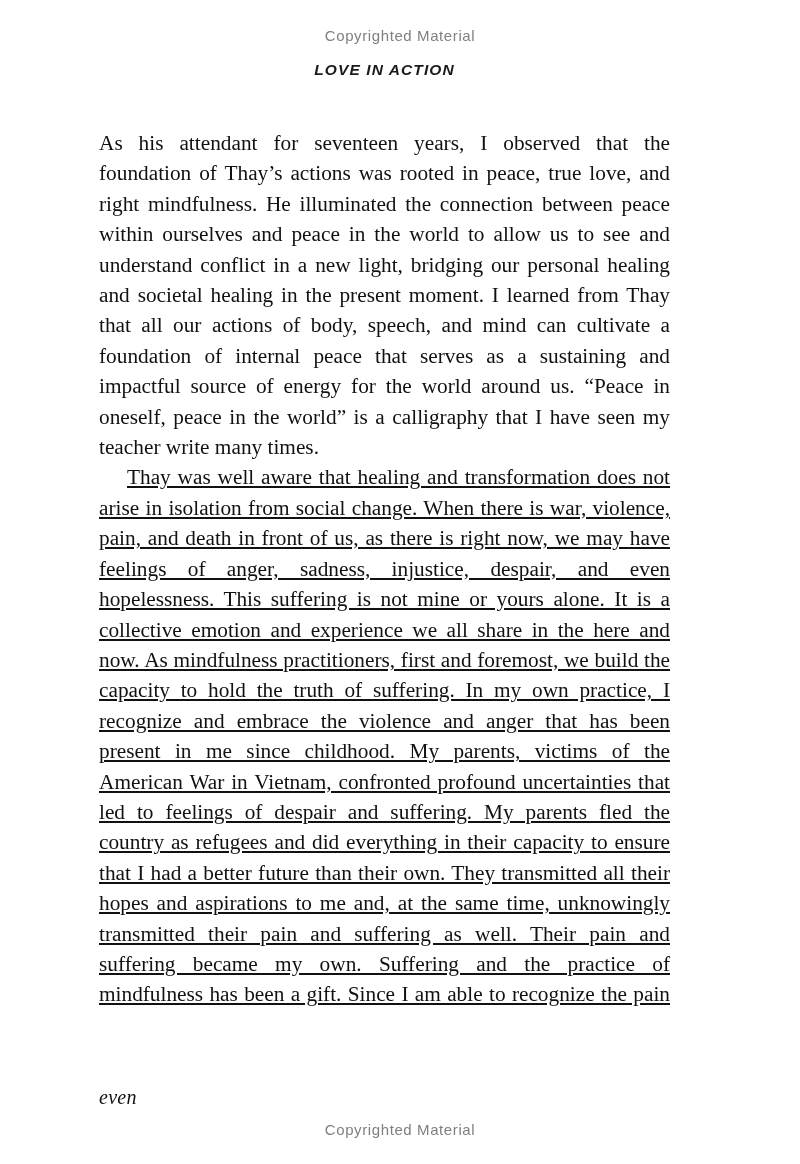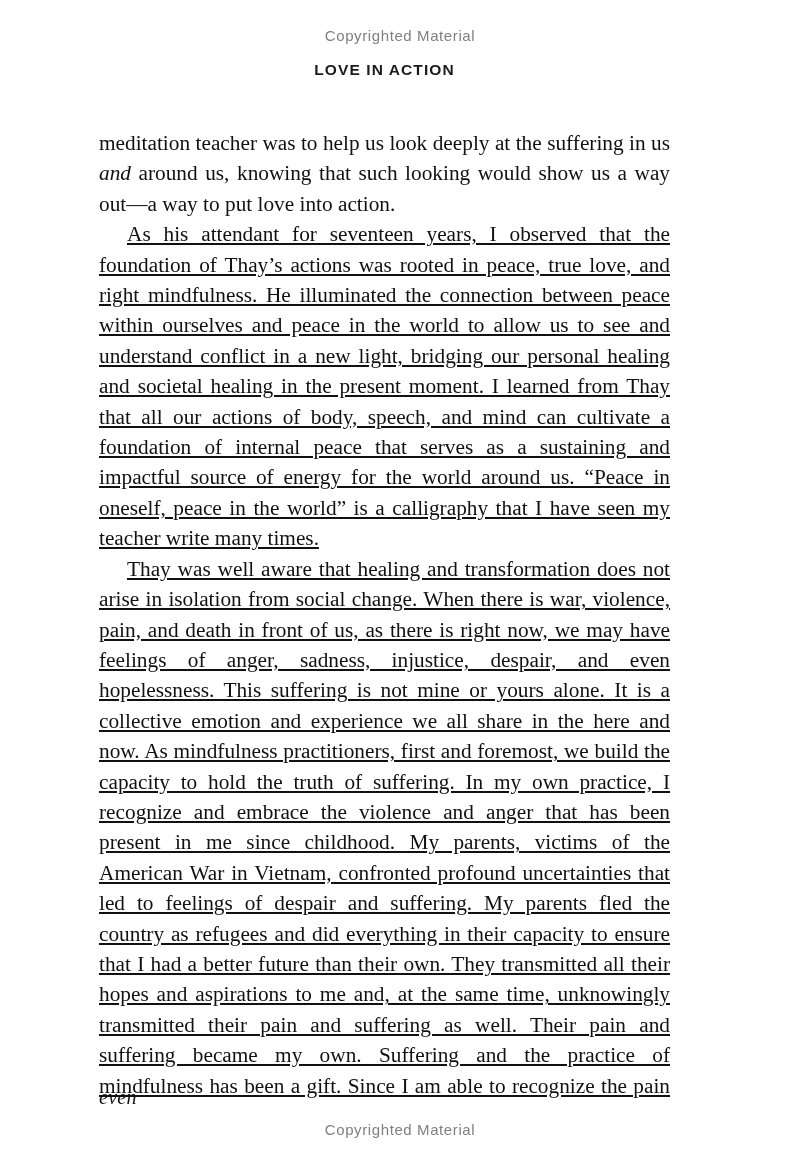--- a/index.html
+++ b/index.html
@@ -40,20 +40,21 @@
     top: 61px;
     left: 99px;
     width: 571px;
     text-align: center;
     font-family: "Liberation Sans", "DejaVu Sans", sans-serif;
     font-weight: bold;
     font-size: 15.5px;
     letter-spacing: 1.1px;
     color: #1a1a1a;
     white-space: nowrap;
+    font-style: italic;
   }
 
   
   .textblock {
     position: absolute;
     top: 128px;
     left: 99px;
     width: 571px;
   }
 
@@ -93,23 +94,20 @@
 <body>
 
 <div class="page">
 
   <div class="watermark watermark-top">Copyrighted Material</div>
 
   <div class="running-head">LOVE IN ACTION</div>
 
   <div class="textblock">
 
-    <p class="para">
-      <span>meditation teacher was to help us look deeply at the suffering in us </span><span class="italic">and</span><span> around us, knowing that such looking would show us a way out—a way to put love into action.</span>
-    </p>
 
     <p class="para">
       <span>As his attendant for seventeen years, I observed that the foundation of Thay’s actions was rooted in peace, true love, and right mindfulness. He illuminated the connection between peace within ourselves and peace in the world to allow us to see and understand conflict in a new light, bridging our personal healing and societal healing in the present moment. I learned from Thay that all our actions of body, speech, and mind can cultivate a foundation of internal peace that serves as a sustaining and impactful source of energy for the world around us. “Peace in oneself, peace in the world” is a calligraphy that I have seen my teacher write many times.</span>
     </p>
 
     <p class="para justify-last">
       <span class="lastline">Thay was well aware that healing and transformation does not arise in isolation from social change. When there is war, violence, pain, and death in front of us, as there is right now, we may have feelings of anger, sadness, injustice, despair, and even hopelessness. This suffering is not mine or yours alone. It is a collective emotion and experience we all share in the here and now. As mindfulness practitioners, first and foremost, we build the capacity to hold the truth of suffering. In my own practice, I recognize and embrace the violence and anger that has been present in me since childhood. My parents, victims of the American War in Vietnam, confronted profound uncertainties that led to feelings of despair and suffering. My parents fled the country as refugees and did everything in their capacity to ensure that I had a better future than their own. They transmitted all their hopes and aspirations to me and, at the same time, unknowingly transmitted their pain and suffering as well. Their pain and suffering became my own. Suffering and the practice of mindfulness has been a gift. Since I am able to recognize the pain</span>
     </p>
 
   </div>

